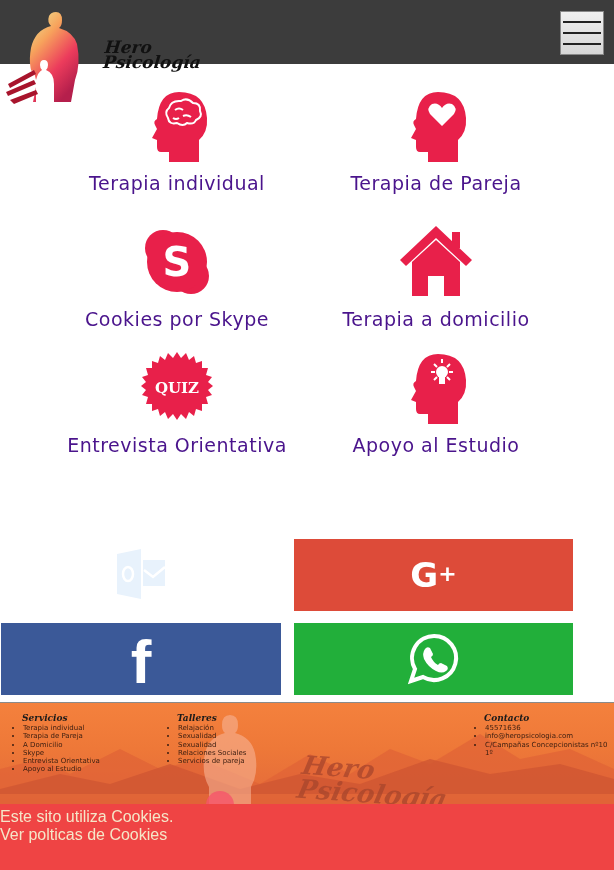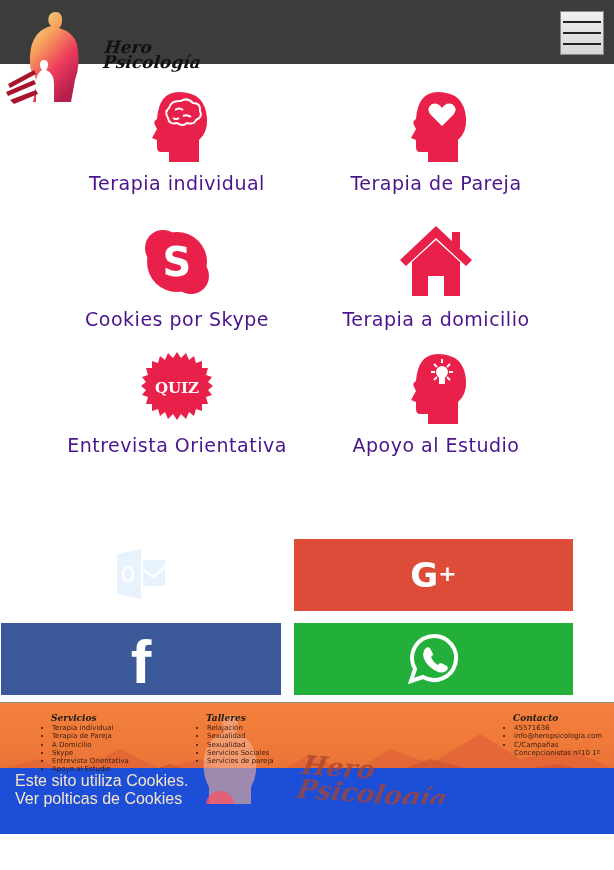--- a/index.html
+++ b/index.html
@@ -26,30 +26,30 @@
   .facebook { left: 1px; top: 623px; width: 280px; height: 72px; background: #3b5998; }
   .whatsapp { left: 294px; top: 623px; width: 279px; height: 72px; background: #22af3a; }
   .gplus-text { color: #fff; font-family: "DejaVu Sans", sans-serif; font-weight: bold; font-size: 34px; }
   .gplus-text sup { font-size: 22px; vertical-align: 6px; }
   .fb-text { color: #fff; font-family: "Liberation Sans", sans-serif; font-weight: bold; font-size: 62px; line-height: 62px; margin-top: 6px; }
 
   
   .footer { position: absolute; top: 702px; left: 0; width: 614px; height: 102px; overflow: hidden;
     background: linear-gradient(180deg, #f4813d 0%, #ee7838 45%, #e3693a 100%); border-top: 1px solid #8a8a8a; }
   .mountains { position: absolute; left: 0; bottom: 0; width: 614px; height: 80px; }
-  .footer-col { position: absolute; top: 10px; z-index: 2; padding-left: 29px; }
+  .footer-col { position: absolute; top: 10px; z-index: 2; }
   .footer-col h4 { font-family: "DejaVu Serif", serif; font-style: italic; font-weight: bold; font-size: 9px; color: #1a1a1a; margin-left: 22px; }
   .footer-col ul { list-style: disc; margin-left: 23px; margin-top: 1px; }
   .footer-col li { font-family: "DejaVu Sans", sans-serif; font-size: 7px; line-height: 8.3px; color: #3a1d10; }
   .col1 { left: 0; } .col2 { left: 155px; } .col3 { left: 309px; width: 170px; } .col4 { left: 462px; }
   .hero-wm { position: absolute; left: 300px; top: 55px; font-family: "DejaVu Serif", serif; font-style: italic; font-weight: bold; font-size: 26px; line-height: 24px; color: #a8452c; opacity: 0.75; transform: rotate(4deg) skewX(-8deg); z-index: 1; }
   .figure { position: absolute; left: 180px; top: 12px; width: 100px; height: 95px; z-index: 1; }
 
   
-  .cookie { position: absolute; top: 768px; left: 0; width: 614px; height: 66px; background: #1d4ed8; padding-top: 4px; padding-left: 15px; }
+  .cookie { position: absolute; top: 804px; left: 0; width: 614px; height: 66px; background: #ef4444; padding-top: 4px; }
   .cookie span { display: block; font-family: "Liberation Sans", sans-serif; font-size: 16px; line-height: 18px; color: #f5e6c8; }
   .cookie a { color: #f5e6c8; text-decoration: none; }
 </style>
 </head>
 <body>
 
 <div class="page">
 
   <div class="header">
     <div class="menu-btn">
@@ -183,21 +183,21 @@
         <li>Entrevista Orientativa</li>
         <li>Apoyo al Estudio</li>
       </ul>
     </div>
     <div class="footer-col col2">
       <h4>Talleres</h4>
       <ul>
         <li>Relajación</li>
         <li>Sexualidad</li>
         <li>Sexualidad</li>
-        <li>Servicios Sociales</li>
+        <li>Relaciones Sociales</li>
         <li>Servicios de pareja</li>
       </ul>
     </div>
     <div class="footer-col col4">
       <h4>Contacto</h4>
       <ul>
         <li>45571636</li>
         <li>info@heropsicologia.com</li>
         <li>C/Campañas Concepcionistas nº10 1º</li>
       </ul>

